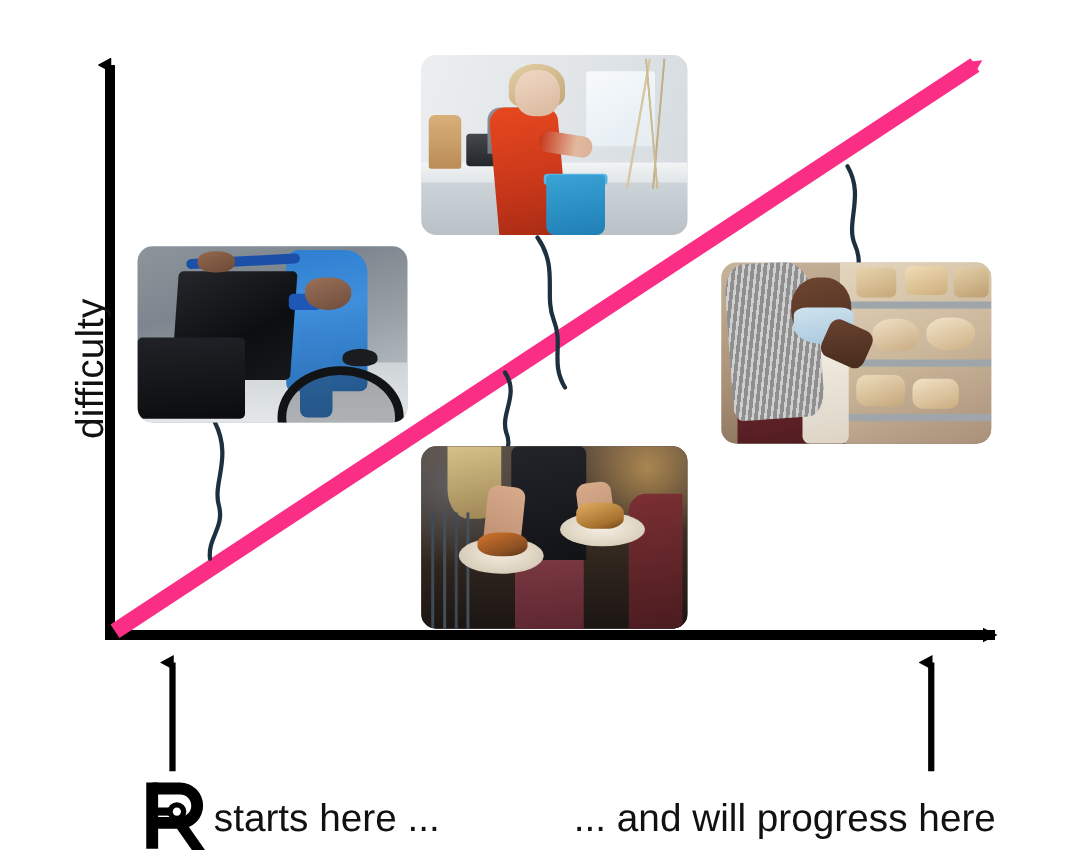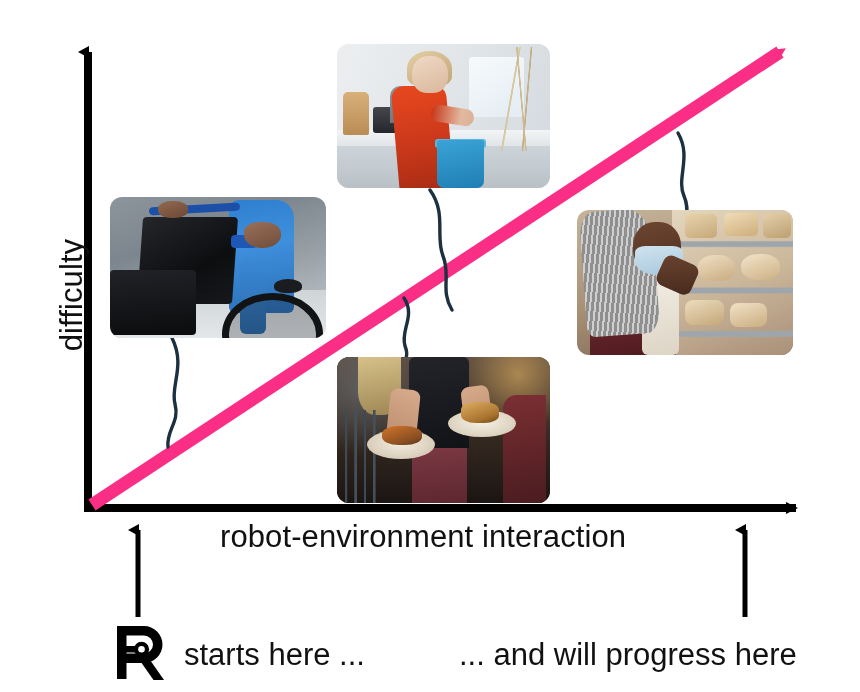--- a/index.html
+++ b/index.html
@@ -368,21 +368,21 @@
   }
 
   
   .caption {
     position: absolute;
     font-size: 31px;
     color: #111111;
     white-space: nowrap;
     z-index: 5;
   }
-  #caption-left  { left: 184px; top: 637px; }
+  #caption-left  { left: 171px; top: 637px; }
   #caption-right { left: 459px; top: 637px; text-align: right; }
 
   #brand-logo {
     position: absolute;
     left: 114px;
     top: 622px;
     width: 58px;
     height: 60px;
     z-index: 5;
   }
@@ -491,21 +491,20 @@
     </div>
   </div>
 
   <svg class="layer front" viewBox="0 0 860 692">
     <line x1="138" y1="617" x2="138" y2="530" stroke="#000000" stroke-width="5" marker-end="url(#mk-black-up)"></line>
     <line x1="745" y1="617" x2="745" y2="530" stroke="#000000" stroke-width="5" marker-end="url(#mk-black-up)"></line>
   </svg>
 
   <div class="axis-label" id="y-axis-label">difficulty</div>
 
-  <div class="axis-label" id="x-axis-label">robot-environment interaction</div>
 
   <svg id="brand-logo" viewBox="0 0 58 60">
 
     <rect x="3" y="4" width="9.5" height="53" fill="#000000"></rect>
 
     <path d="M8 4 H30 A18.5 18.5 0 0 1 30 41 H8 V31.5 H30 A9 9 0 0 0 30 13.5 H8 Z" fill="#000000"></path>
 
     <path d="M25.5 38 L36 38 L50 58 L39.5 58 Z" fill="#000000"></path>
 
     <rect x="8" y="24" width="17" height="6.5" fill="#000000"></rect>

